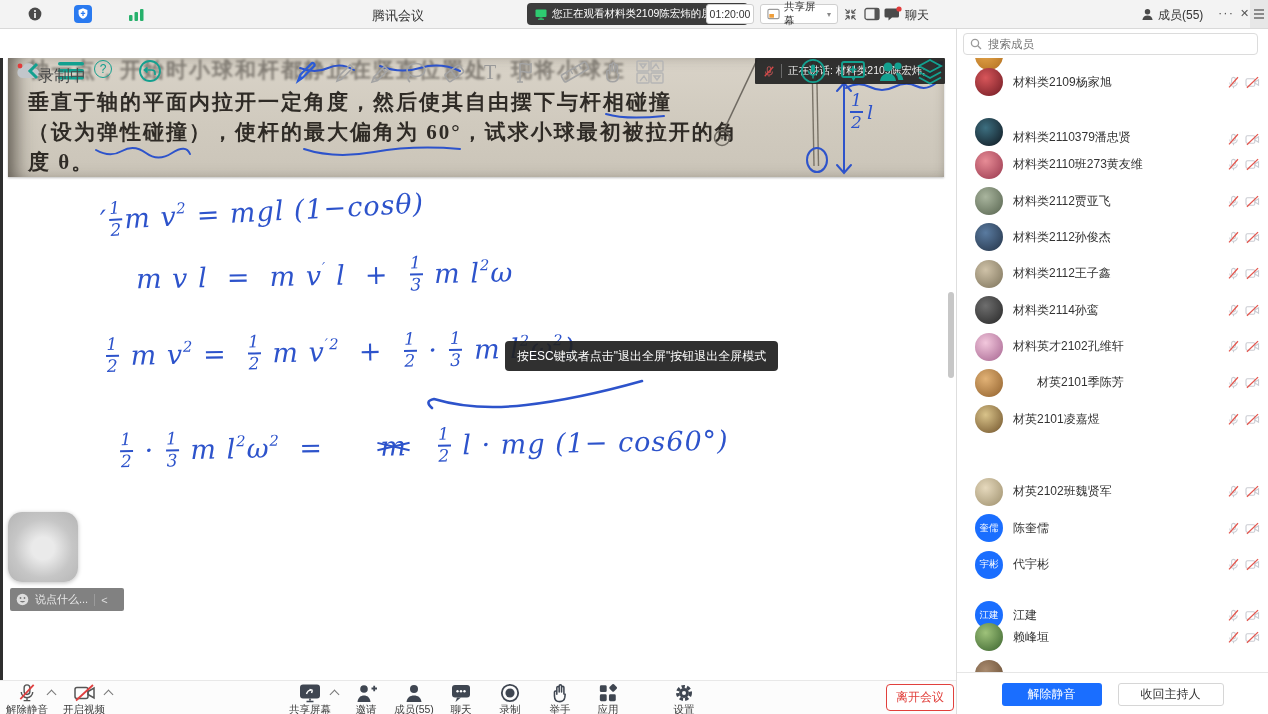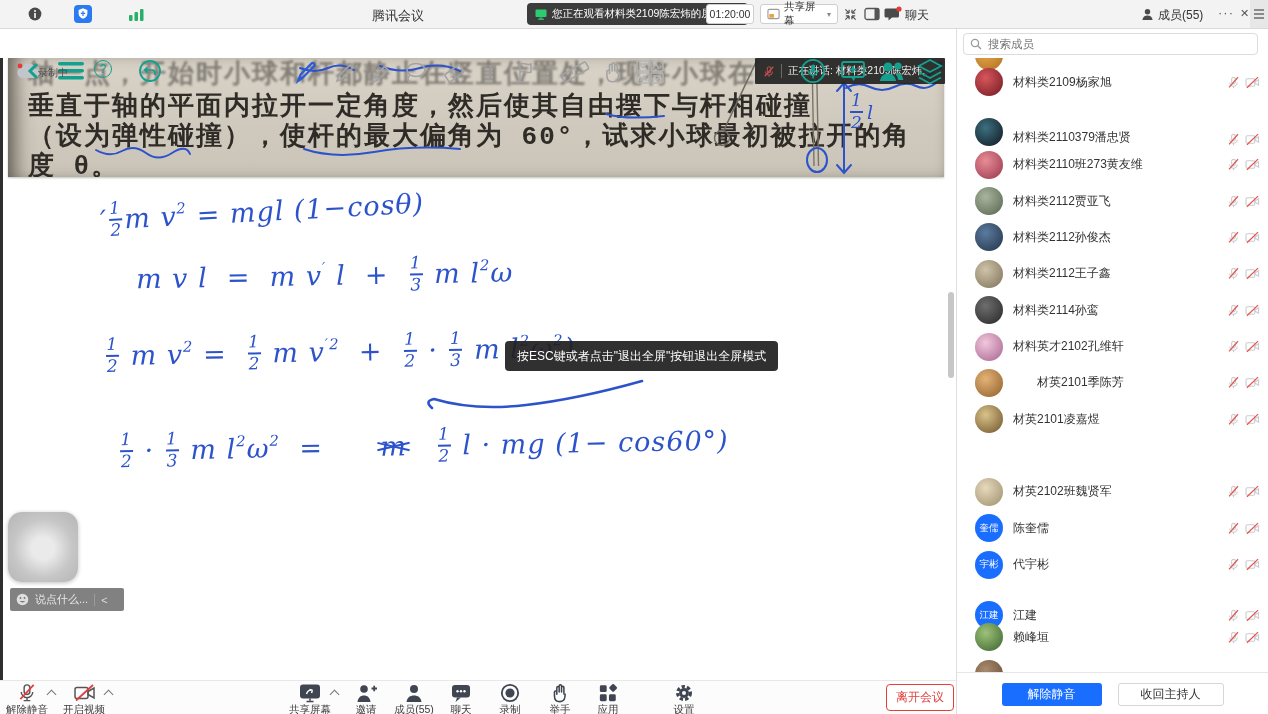--- a/index.html
+++ b/index.html
@@ -20,31 +20,31 @@
   .tb-label{position:absolute;top:7px;font-size:12px;color:#333;white-space:nowrap}
   .tb-glyph{position:absolute;top:5px;font-size:13px;color:#555}
   #hamb-box{position:absolute;right:0;top:0;width:18px;height:28px;background:#e7e7e7;
             display:flex;flex-direction:column;justify-content:center;gap:2.5px;align-items:center}
   #hamb-box i{width:10px;height:1.5px;background:#8a8a8a;display:block}
 
   
   #toolbar{position:absolute;left:0;top:28px;width:956px;height:30px;background:#fff;z-index:30}
   .tool{position:absolute;top:31px;width:26px;height:26px;display:flex;align-items:center;justify-content:center}
   .tool-T{font-family:"Liberation Serif",serif;font-size:20px;color:#9a9a9a;line-height:1}
-  #rec-label{position:absolute;left:38px;top:38px;font-size:10px;color:#4a4a4a;z-index:2}
+  #rec-label{position:absolute;left:38px;top:38px;font-size:16px;color:#4a4a4a;z-index:2}
   .help-circle{position:absolute;left:94px;top:32px;width:18px;height:18px;border:1.6px solid #14a08f;border-radius:50%;
                color:#14a08f;font-size:12px;display:flex;align-items:center;justify-content:center;box-sizing:border-box}
 
   
   #main-edge{position:absolute;left:0;top:28px;width:3px;height:652px;background:#2e2e2e;z-index:5}
   #photo{position:absolute;left:8px;top:58px;width:936px;height:119px;overflow:hidden;z-index:6;
          background:linear-gradient(180deg,#d9d3c8,#d0cabe 55%,#cbc5b9);
          box-shadow:inset 16px 0 20px -10px rgba(45,40,32,.75), inset -6px 0 12px -8px rgba(70,64,54,.35), 0 1px 2px rgba(0,0,0,.25)}
-  .bookline{position:absolute;left:20px;white-space:nowrap;font-family:Liberation Mono, monospace;
-            font-weight:700;font-size:26px;letter-spacing:2px;color:#2f2b26}
+  .bookline{position:absolute;left:20px;white-space:nowrap;font-family:Liberation Serif, serif;
+            font-weight:700;font-size:21px;letter-spacing:2px;color:#2f2b26}
   #bookline1{top:-2px;filter:blur(1.2px);opacity:.5}
   #bookline2{top:30px}
   #bookline3{top:60px}
   #bookline4{top:90px}
   #half-l{position:absolute;left:840px;top:34px;color:#2d53cb;display:flex;align-items:center;gap:2px;
           font-family:"DejaVu Serif",serif;font-style:italic;z-index:7}
   #half-l .var{font-size:19px}
 
   
   #equations-layer{position:absolute;left:0;top:0;width:1268px;height:714px;z-index:8;pointer-events:none}

